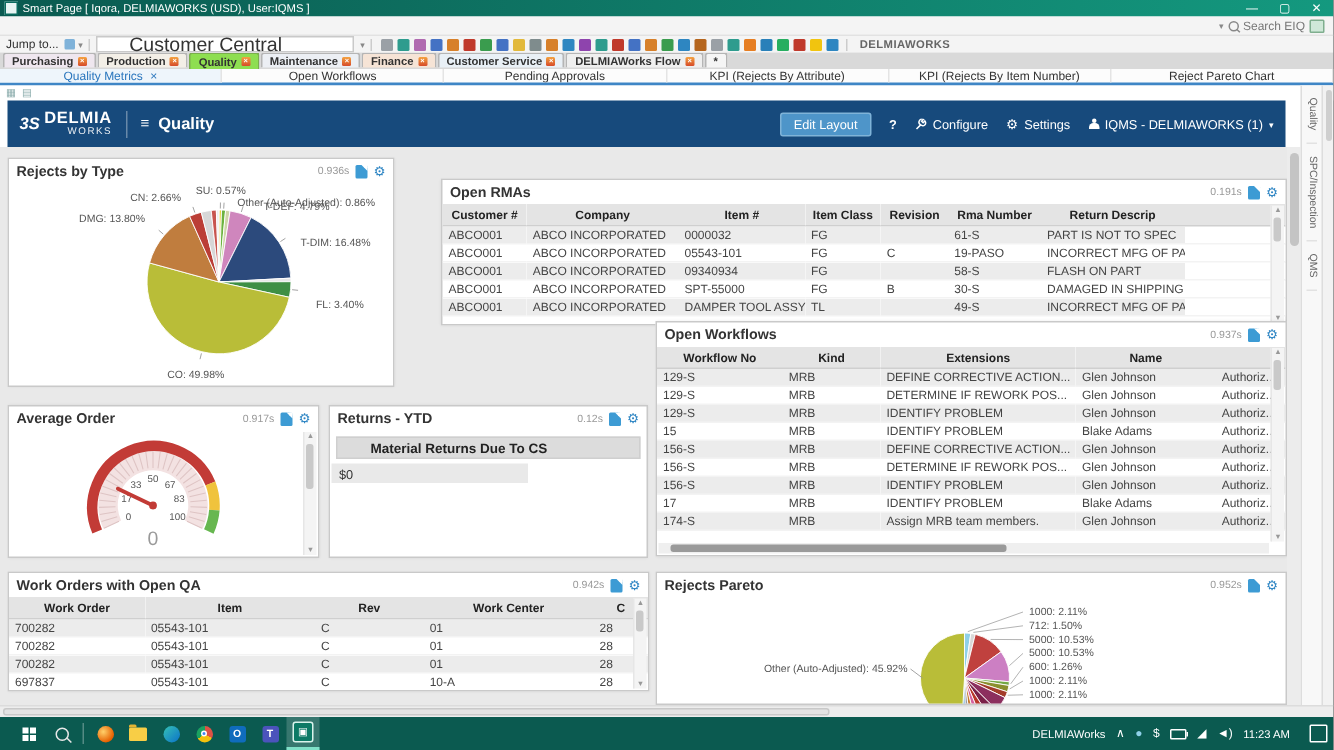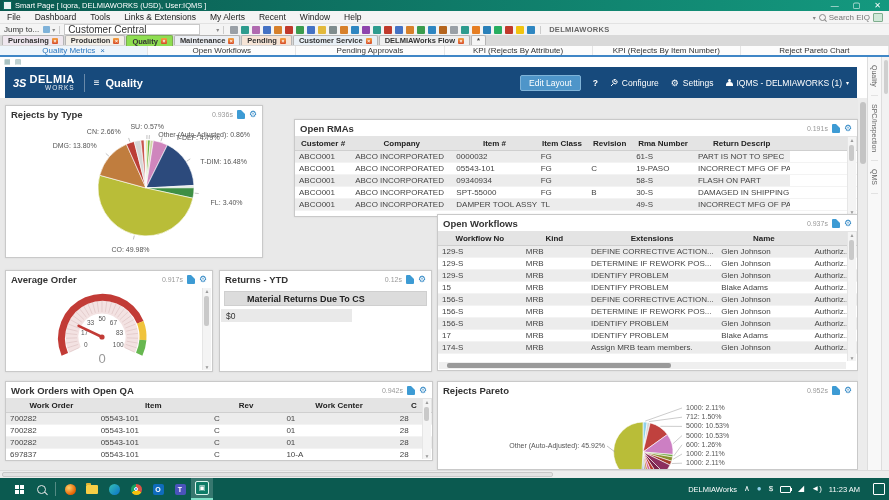--- a/index.html
+++ b/index.html
@@ -19,22 +19,22 @@
   .search{margin-left:auto;display:flex;align-items:center;gap:3px;color:#777;padding-right:6px;font-size:8px}
   .mag{width:5px;height:5px;border:1px solid #888;border-radius:50%;position:relative}
   .mag::after{content:"";position:absolute;left:4px;top:5px;width:3px;height:1px;background:#888;transform:rotate(45deg)}
   .caret{font-size:6px;color:#888}
   .grnico{width:8px;height:7px;background:#cfe8d8;border:1px solid #7fae8e;border-radius:1px}
   
   .toolbar{position:absolute;left:0;top:23px;width:889px;height:12px;background:#f4f4f4;
     border-top:1px solid #e2e2e2;display:flex;align-items:center;font-size:8px;color:#333;box-sizing:border-box;padding-left:4px}
   .jumpico{width:7px;height:7px;background:#7fb2d9;border-radius:1px;margin:0 2px 0 4px}
   .sep{width:1px;height:8px;background:#ccc;margin:0 4px}
-  .ctxfield{width:128px;height:9px;background:#fff;border:1px solid #c9c9c9;font-size:10px;
-    padding:0 3px;display:flex;align-items:center;color:#333;margin-right:16px}
+  .ctxfield{width:128px;height:9px;background:#fff;border:1px solid #c9c9c9;font-size:13px;
+    padding:0 21px;display:flex;align-items:center;color:#333;margin-right:4px}
   .ticon{width:8px;height:8px;border-radius:1px;margin:0 1.5px;display:inline-block;flex:none}
   .brand{font-size:7.5px;color:#666;font-weight:bold;margin:0 6px 0 4px;letter-spacing:.3px}
   
   .modtabs{position:absolute;left:0;top:35px;width:889px;height:11px;background:#d9d9d9;
     display:flex;align-items:flex-start;padding-left:2px;box-sizing:border-box}
   .modtab{height:10px;display:flex;align-items:center;gap:3px;padding:0 5px;font-size:7.5px;font-weight:bold;
     color:#333;border:1px solid #b5b5b5;border-bottom:none;border-radius:2px 2px 0 0;margin-right:1px;box-sizing:border-box}
   .modtab.active{height:11px;border-color:#7bae4e}
   .flagico{width:6px;height:6px;border-radius:1px;background:linear-gradient(#f4a340,#d64b2a);
     color:#fff;font-size:5px;line-height:6px;text-align:center;font-weight:bold;flex:none}
@@ -133,30 +133,20 @@
     <span class="appico"></span>
     <span>Smart Page [ Iqora, DELMIAWORKS (USD), User:IQMS ]</span>
     <span class="winctl">
       <span>—</span>
       <span>▢</span>
       <span>✕</span>
     </span>
   </div>
 
   <div class="menubar">
-    <span id="menu-items" style="display:flex">
-        <span class="mi">File</span>
-        <span class="mi">Dashboard</span>
-        <span class="mi">Tools</span>
-        <span class="mi">Links &amp; Extensions</span>
-        <span class="mi">My Alerts</span>
-        <span class="mi">Recent</span>
-        <span class="mi">Window</span>
-        <span class="mi">Help</span>
-      </span>
     <span class="search">
       <span class="caret">▾</span>
       <span class="mag"></span>
       <span>Search EIQ</span>
       <span class="grnico"></span>
     </span>
   </div>
 
   <div class="toolbar">
     <span>Jump to...</span>
@@ -211,21 +201,21 @@
       </div>
       <div class="modtab active" style="background: rgb(142, 222, 81);">
         <span>Quality</span>
         <span class="flagico">×</span>
       </div>
       <div class="modtab" style="background: rgb(236, 239, 244);">
         <span>Maintenance</span>
         <span class="flagico">×</span>
       </div>
       <div class="modtab" style="background: rgb(246, 228, 214);">
-        <span>Pending</span>
+        <span>Finance</span>
         <span class="flagico">×</span>
       </div>
       <div class="modtab" style="background: rgb(233, 240, 246);">
         <span>Customer Service</span>
         <span class="flagico">×</span>
       </div>
       <div class="modtab" style="background: rgb(239, 239, 239);">
         <span>DELMIAWorks Flow</span>
         <span class="flagico">×</span>
       </div>

